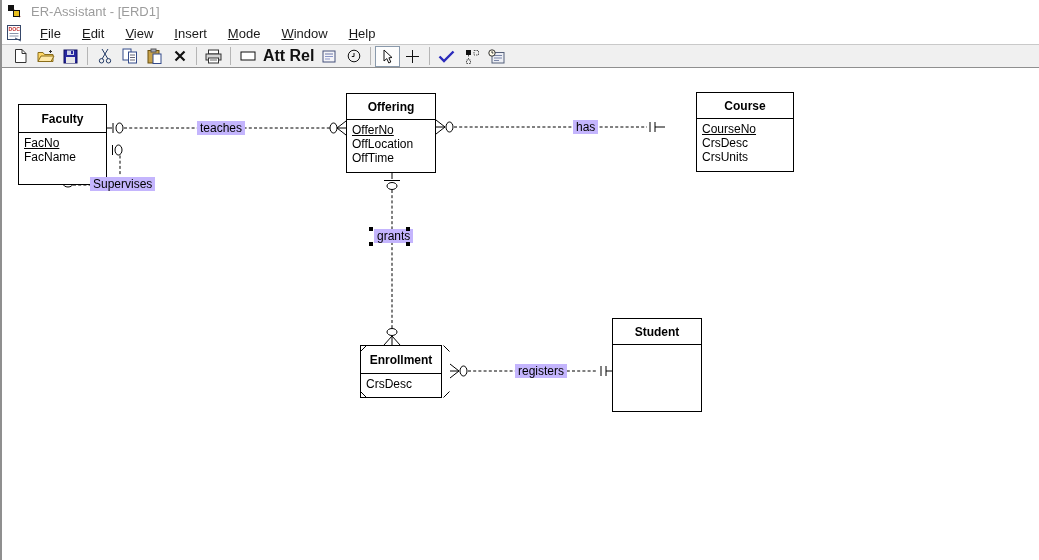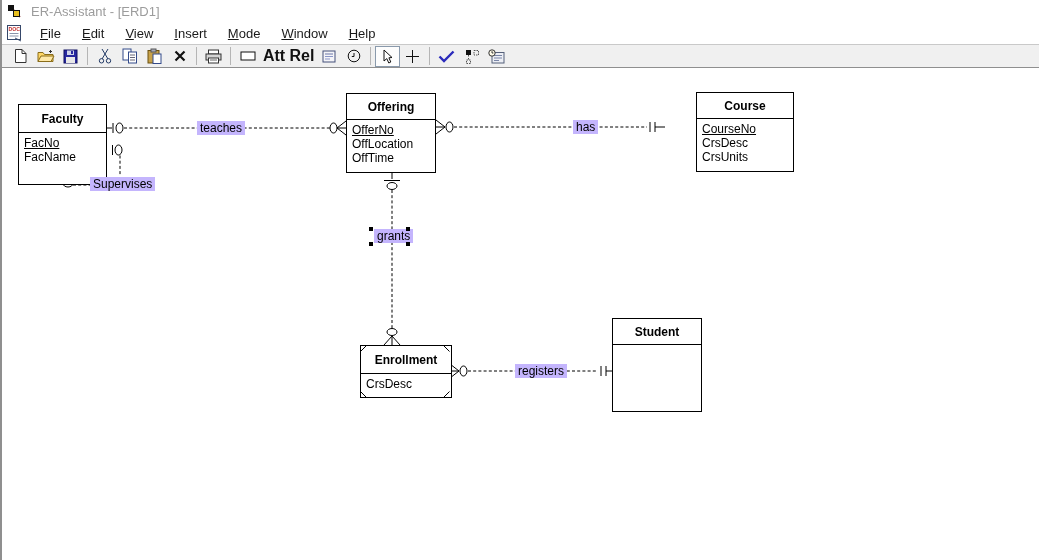--- a/index.html
+++ b/index.html
@@ -249,21 +249,21 @@
 
 <div class="entity" style="left:696px;top:92px;width:98px;height:80px">
   <div class="ehead" style="height:26px">Course</div>
   <div class="eattrs">
     <div class="attr pk">CourseNo</div>
     <div class="attr">CrsDesc</div>
     <div class="attr">CrsUnits</div>
   </div>
 </div>
 
-<div class="entity" style="left:360px;top:345px;width:92px;height:53px">
+<div class="entity" style="left:360px;top:345px;width:82px;height:53px">
   <div class="ehead" style="height:28px">Enrollment</div>
   <div class="eattrs">
     <div class="attr">CrsDesc</div>
   </div>
 </div>
 
 <div class="entity" style="left:612px;top:318px;width:90px;height:94px">
   <div class="ehead" style="height:26px">Student</div>
 </div>
 

